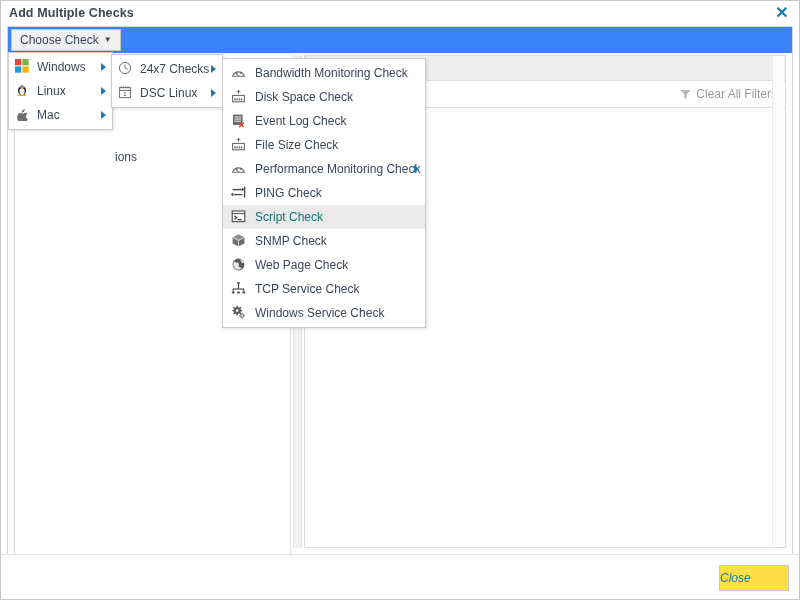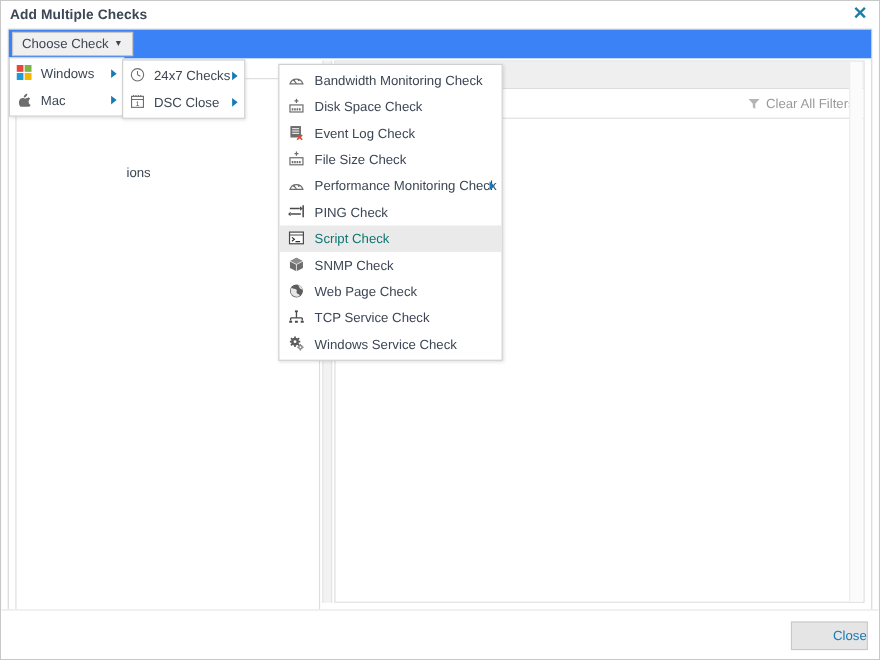--- a/index.html
+++ b/index.html
@@ -202,42 +202,43 @@
     background: #ffffff;
     border-top: 1px solid #e4e4e4;
   }
   .close-btn {
     position: absolute;
     right: 10px;
     top: 10px;
     width: 68px;
     height: 24px;
     line-height: 24px;
-    text-align: right;
-    background: #e5e5e5;
+    text-align: left;
+    background: #fde047;
     border: 1px solid #c8c8c8;
     font-size: 12px;
     color: #1879b7;
     cursor: pointer;
     user-select: none;
+    font-style: italic;
   }
 
   
   .menu {
     position: absolute;
     background: #ffffff;
     border: 1px solid #cccccc;
     box-shadow: 1px 1px 3px rgba(0,0,0,0.13);
     padding: 2px 0;
     box-sizing: border-box;
     z-index: 50;
   }
   #menu-level1 { left: 7px;   top: 51px;  width: 105px; }
   #menu-level2 { left: 110px; top: 53px;  width: 112px; }
-  #menu-level3 { left: 221px; top: 57px;  width: 204px; margin-left: 31px; }
+  #menu-level3 { left: 221px; top: 57px;  width: 204px; }
 
   .menu-item {
     position: relative;
     height: 24px;
     line-height: 24px;
     padding-left: 28px;
     padding-right: 34px;
     font-size: 12px;
     color: #3c4654;
     white-space: nowrap;
@@ -324,20 +325,37 @@
           <rect x="0" y="7.4" width="6.3" height="6.3" fill="#1e9bd7"></rect>
           <rect x="7.4" y="7.4" width="6.3" height="6.3" fill="#f2b600"></rect>
         </svg>
       </span>
       <span>Windows</span>
       <span class="mi-arrow"></span>
     </div>
     <div class="menu-item">
       <span class="mi-icon">
         <svg width="14" height="14" viewBox="0 0 14 14">
+          <ellipse cx="7" cy="7.6" rx="4" ry="5" fill="#2b2b2b"></ellipse>
+          <ellipse cx="7" cy="8.6" rx="2.6" ry="3.4" fill="#f2f2f2"></ellipse>
+          <circle cx="5.6" cy="4" r="1.1" fill="#ffffff"></circle>
+          <circle cx="8.4" cy="4" r="1.1" fill="#ffffff"></circle>
+          <circle cx="5.7" cy="4.1" r="0.55" fill="#1a1a1a"></circle>
+          <circle cx="8.3" cy="4.1" r="0.55" fill="#1a1a1a"></circle>
+          <polygon points="7,4.6 8.3,5.9 5.7,5.9" fill="#f4b400"></polygon>
+          <ellipse cx="4.4" cy="12.2" rx="1.7" ry="0.95" fill="#f4b400"></ellipse>
+          <ellipse cx="9.6" cy="12.2" rx="1.7" ry="0.95" fill="#f4b400"></ellipse>
+        </svg>
+      </span>
+      <span>Linux</span>
+      <span class="mi-arrow"></span>
+    </div>
+    <div class="menu-item">
+      <span class="mi-icon">
+        <svg width="14" height="14" viewBox="0 0 14 14">
           <path d="M7.4 3.4c.6-.7 1.6-1.2 2.4-1.2.1.9-.3 1.8-.8 2.4-.6.7-1.5 1.2-2.4 1.1-.1-.9.4-1.8.8-2.3z" fill="#6e6e6e"></path>
           <path d="M10.3 6.1c-1.1-.1-2 .6-2.5.6-.5 0-1.3-.6-2.2-.6-1.1 0-2.2.7-2.8 1.7C1.5 9.9 2.4 13 3.6 14c.6.5 1.3 1 2.1 1 .8 0 1.1-.5 2.1-.5s1.3.5 2.1.5c.9 0 1.4-.5 2-1.1.6-.7.9-1.4 1-1.5-.1 0-1.9-.8-1.9-2.9 0-1.8 1.4-2.6 1.5-2.7-.8-1.2-2.1-1.3-2.2-1.3z" fill="#6e6e6e"></path>
         </svg>
       </span>
       <span>Mac</span>
       <span class="mi-arrow"></span>
     </div>
   </div>
 
   <div class="menu" id="menu-level2">
@@ -357,21 +375,21 @@
         <svg width="14" height="14" viewBox="0 0 14 14">
           <rect x="1.6" y="2.6" width="10.8" height="10" fill="none" stroke="#6d6d6d" stroke-width="1"></rect>
           <line x1="1.6" y1="5.4" x2="12.4" y2="5.4" stroke="#6d6d6d" stroke-width="1"></line>
           <line x1="3.4" y1="1.4" x2="3.4" y2="3.2" stroke="#6d6d6d" stroke-width="1"></line>
           <line x1="5.6" y1="1.4" x2="5.6" y2="3.2" stroke="#6d6d6d" stroke-width="1"></line>
           <line x1="7.8" y1="1.4" x2="7.8" y2="3.2" stroke="#6d6d6d" stroke-width="1"></line>
           <line x1="10" y1="1.4" x2="10" y2="3.2" stroke="#6d6d6d" stroke-width="1"></line>
           <text x="7" y="11.2" font-size="6" fill="#4a4a4a" text-anchor="middle" font-family="Liberation Sans">1</text>
         </svg>
       </span>
-      <span>DSC Close</span>
+      <span>DSC Linux</span>
       <span class="mi-arrow"></span>
     </div>
   </div>
 
   <div class="menu" id="menu-level3">
 
     <div class="menu-item">
       <span class="mi-icon">
         <svg width="15" height="15" viewBox="0 0 15 15">
           <path d="M1.6 11.2 A6.2 6.2 0 0 1 13.4 11.2 Z" fill="none" stroke="#6d6d6d" stroke-width="1.1"></path>

